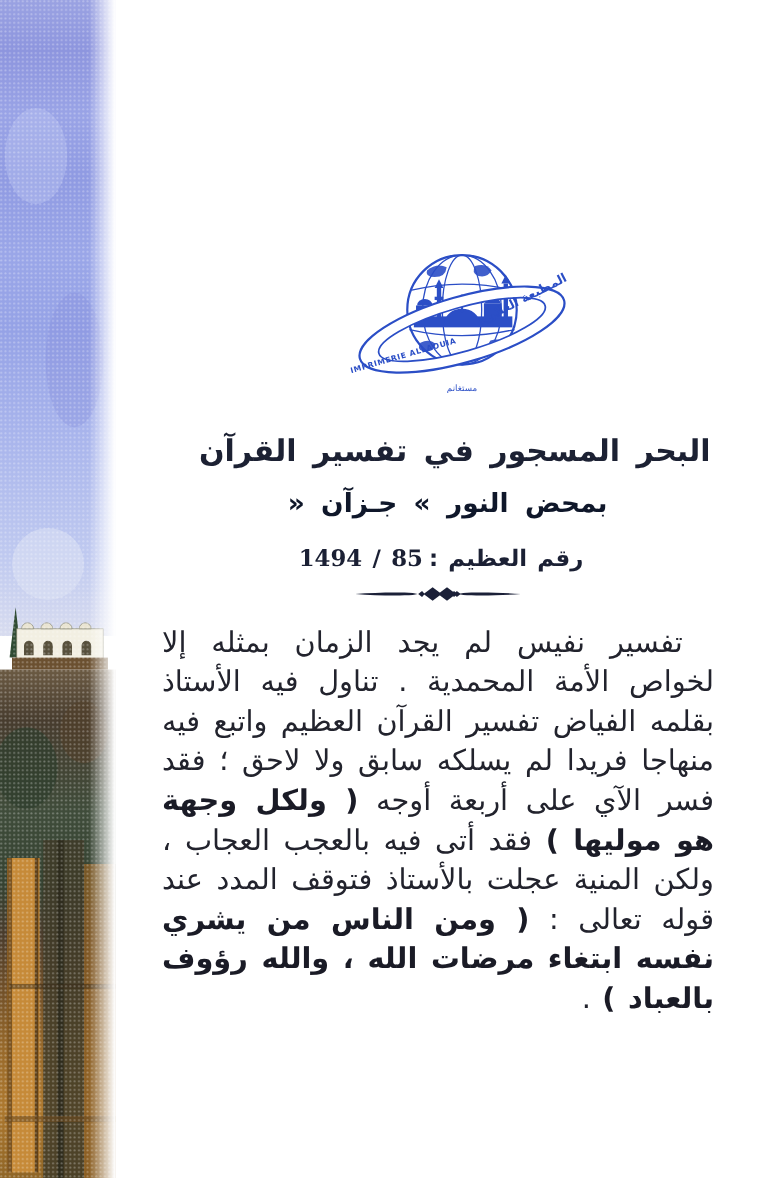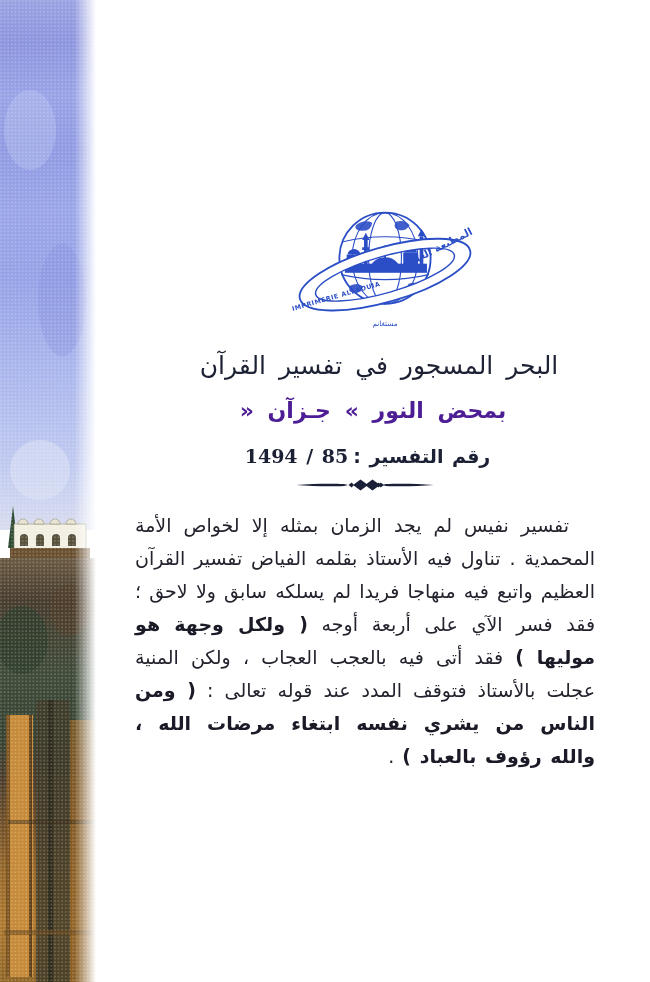--- a/index.html
+++ b/index.html
@@ -9,35 +9,35 @@
     font-family:"DejaVu Sans", sans-serif;
   }
   .strip { position:absolute; left:0; top:0; }
   .content {
     position:absolute; left:135px; top:198px; width:460px;
     direction:rtl; color:#24252f;
   }
   .logo-wrap { width:186px; margin:0 auto; transform:translateX(20px); }
   .logo-wrap svg { display:block; width:186px; height:135px; }
   h1.title {
-    margin:16px 0 0; text-align:center; font-size:25px; font-weight:normal;
+    margin:26px 0 0; text-align:center; font-size:25px; font-weight:bold;
     color:#1c2133; word-spacing:5px; transform:translateX(14px); line-height:34px;
   }
   h2.subtitle {
     margin:12px 0 0; text-align:center; font-size:22px; font-weight:bold;
-    color:#4c1d95; word-spacing:6px; transform:translateX(8px); line-height:32px;
+    color:#0f172a; word-spacing:6px; transform:translateX(8px); line-height:32px;
   }
   .reg {
     margin-top:18px; text-align:center; font-size:19px; font-weight:bold;
     color:#1b2034; word-spacing:2px;
   }
   .reg .num { font-family:"DejaVu Serif", serif; padding:0 5px; letter-spacing:1px;margin-top:23px; }
   .divider { margin-top:10px; text-align:center; }
   p.body-par {
-    margin:12px 0 0; font-size:19px; line-height:33px;
+    margin:12px 0 0; font-size:24px; line-height:33px;
     text-align:justify; text-indent:26px; word-spacing:2px; color:#22232d;
   }
   p.body-par b { font-weight:bold; color:#1a1b26; }
 </style>
 </head>
 <body>
 
 <div class="page">
 
   <svg class="strip" width="96" height="982" viewBox="0 0 96 982">
@@ -142,21 +142,21 @@
         </g>
         <text x="156" y="60" transform="rotate(-27 156 60)" text-anchor="middle" font-size="11.5" font-weight="bold" fill="#2b4ec6" font-family="DejaVu Sans, sans-serif">المطبعة العلاوية</text>
         <text x="47" y="110" transform="rotate(-16 47 110)" text-anchor="middle" font-size="7" letter-spacing="0.6" font-weight="bold" fill="#2b4ec6" font-family="DejaVu Sans, sans-serif">IMPRIMERIE ALLAOUIA</text>
         <text x="100" y="140" text-anchor="middle" font-size="8" fill="#2b4ec6" font-family="DejaVu Sans, sans-serif">مستغانم</text>
       </svg>
     </div>
 
     <h1 class="title">البحر المسجور في تفسير القرآن</h1>
     <h2 class="subtitle">بمحض النور » جـزآن «</h2>
 
-    <div class="reg"><span>رقم التفسير :</span><span class="num" dir="ltr">1494 / 85</span></div>
+    <div class="reg"><span>رقم العظيم :</span><span class="num" dir="ltr">1494 / 85</span></div>
 
     <div class="divider">
       <svg width="140" height="16" viewBox="0 0 140 16">
         <g fill="#1b2038">
           <path d="M1 8 C 18 6.6 38 6.4 49 7.1 L53 8 L49 8.9 C 38 9.6 18 9.4 1 8 Z"></path>
           <path d="M53.5 8 l3.2 -2.6 2.2 2.6 -2.2 2.6 Z"></path>
           <path d="M58 8 l7.5 -5.6 7.5 5.6 -7.5 5.6 Z"></path>
           <path d="M70 8 l7.5 -5.6 7.5 5.6 -7.5 5.6 Z"></path>
           <path d="M86.5 8 l-3.2 -2.6 -2.2 2.6 2.2 2.6 Z" transform="translate(0 0) scale(1 1)"></path>
           <path d="M83.5 8 l2.2 -2.6 3.2 2.6 -3.2 2.6 Z"></path>

